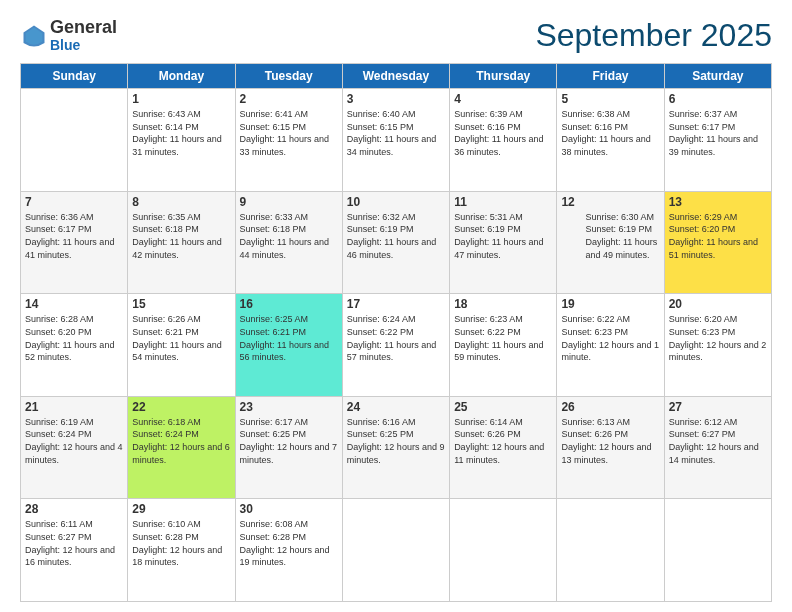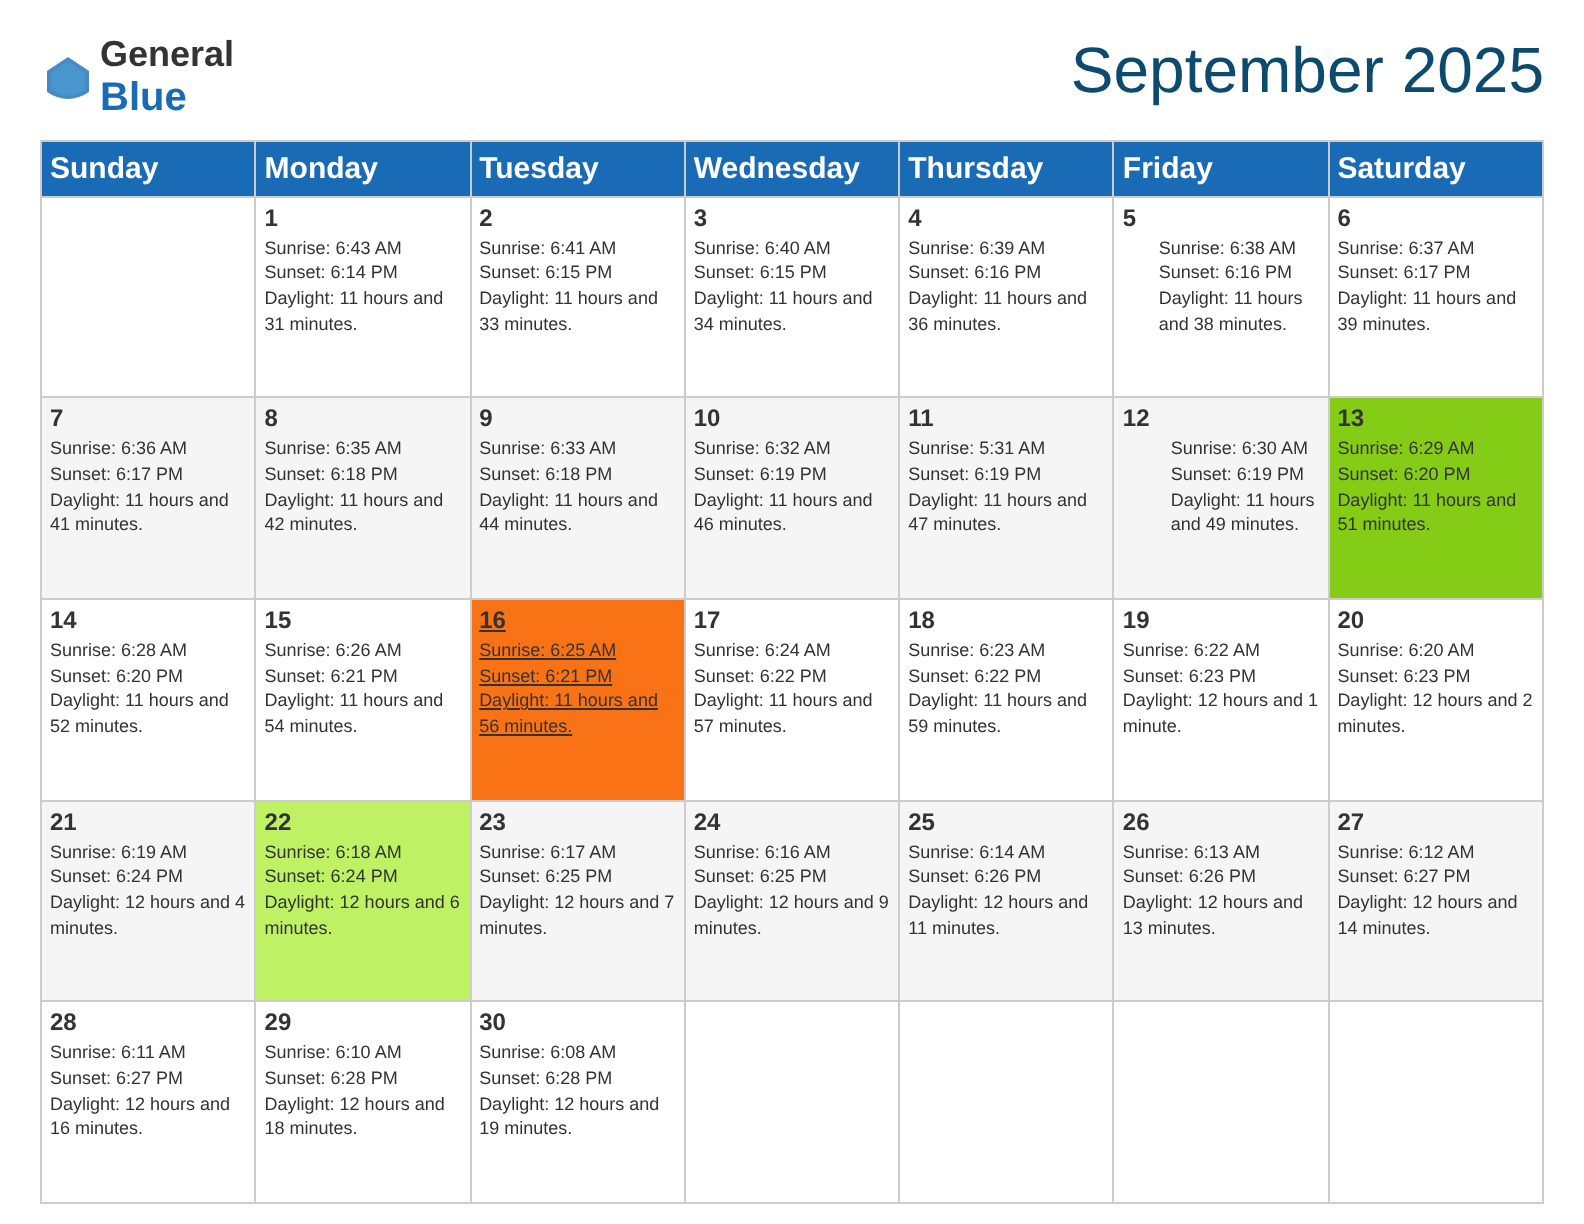--- a/index.html
+++ b/index.html
@@ -31,21 +31,21 @@
       display: flex;
       flex-direction: column;
       line-height: 1.1;
     }
     .logo-general {
       font-size: 18px;
       font-weight: bold;
       color: #333;
     }
     .logo-blue {
-      font-size: 20px;
+      font-size: 14px;
       font-weight: bold;
       color: #1a6bb5;
     }
     .logo-icon {
       width: 28px;
       height: 28px;
       margin-right: 2px;
     }
     .title-block {
       text-align: right;
@@ -61,24 +61,24 @@
       color: #333;
     }
     .calendar {
       width: 100%;
       border-collapse: collapse;
       flex: 1;
     }
     .calendar th {
       background-color: #1a6bb5;
       color: #fff;
-      font-size: 15px;
+      font-size: 12px;
       font-weight: bold;
       padding: 5px 4px;
-      text-align: left;
+      text-align: center;
       border: 1px solid #ccc;
     }
     .calendar td {
       border: 1px solid #ccc;
       vertical-align: top;
       padding: 3px 4px;
       font-size: 9.5px;
       color: #333;
       width: calc(100% / 7);
       min-height: 70px;
@@ -149,21 +149,21 @@
 Daylight: 11 hours and 34 minutes.</div>
           </td>
           <td style="background-color: rgb(255, 255, 255);">
             <div class="day-number">4</div>
             <div class="day-info" style="white-space: pre-line;">Sunrise: 6:39 AM
 Sunset: 6:16 PM
 Daylight: 11 hours and 36 minutes.</div>
           </td>
           <td style="background-color: rgb(255, 255, 255);">
             <div class="day-number">5</div>
-            <div class="day-info" style="white-space: pre-line; margin-left: 18px;">Sunrise: 6:38 AM
+            <div class="day-info" style="white-space: pre-line;">Sunrise: 6:38 AM
 Sunset: 6:16 PM
 Daylight: 11 hours and 38 minutes.</div>
           </td>
           <td style="background-color: rgb(255, 255, 255);">
             <div class="day-number">6</div>
             <div class="day-info" style="white-space: pre-line;">Sunrise: 6:37 AM
 Sunset: 6:17 PM
 Daylight: 11 hours and 39 minutes.</div>
           </td>
         </tr>
@@ -197,41 +197,41 @@
             <div class="day-info" style="white-space: pre-line;">Sunrise: 5:31 AM
 Sunset: 6:19 PM
 Daylight: 11 hours and 47 minutes.</div>
           </td>
           <td style="background-color: rgb(245, 245, 245);">
             <div class="day-number">12</div>
             <div class="day-info" style="white-space: pre-line; margin-left: 24px;">Sunrise: 6:30 AM
 Sunset: 6:19 PM
 Daylight: 11 hours and 49 minutes.</div>
           </td>
-          <td style="background-color: #84cc16;">
+          <td style="background-color: #fde047;">
             <div class="day-number">13</div>
             <div class="day-info" style="white-space: pre-line;">Sunrise: 6:29 AM
 Sunset: 6:20 PM
 Daylight: 11 hours and 51 minutes.</div>
           </td>
         </tr>
         <tr>
           <td style="background-color: rgb(255, 255, 255);">
             <div class="day-number">14</div>
             <div class="day-info" style="white-space: pre-line;">Sunrise: 6:28 AM
 Sunset: 6:20 PM
 Daylight: 11 hours and 52 minutes.</div>
           </td>
           <td style="background-color: rgb(255, 255, 255);">
             <div class="day-number">15</div>
             <div class="day-info" style="white-space: pre-line;">Sunrise: 6:26 AM
 Sunset: 6:21 PM
 Daylight: 11 hours and 54 minutes.</div>
           </td>
-          <td style="background-color: #f97316; text-decoration: underline;">
+          <td style="background-color: #5eead4;">
             <div class="day-number">16</div>
             <div class="day-info" style="white-space: pre-line;">Sunrise: 6:25 AM
 Sunset: 6:21 PM
 Daylight: 11 hours and 56 minutes.</div>
           </td>
           <td style="background-color: rgb(255, 255, 255);">
             <div class="day-number">17</div>
             <div class="day-info" style="white-space: pre-line;">Sunrise: 6:24 AM
 Sunset: 6:22 PM
 Daylight: 11 hours and 57 minutes.</div>

